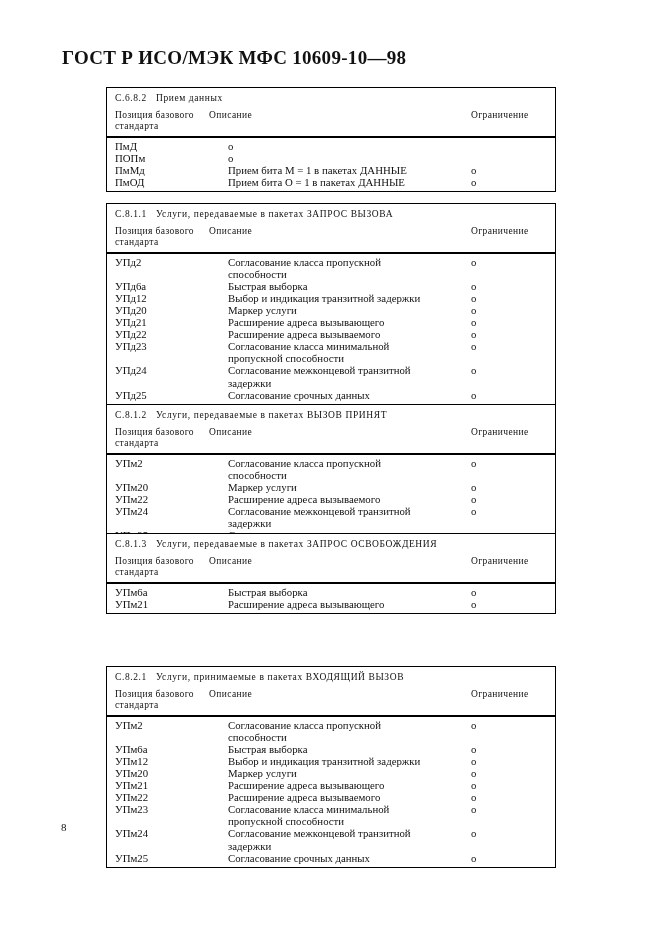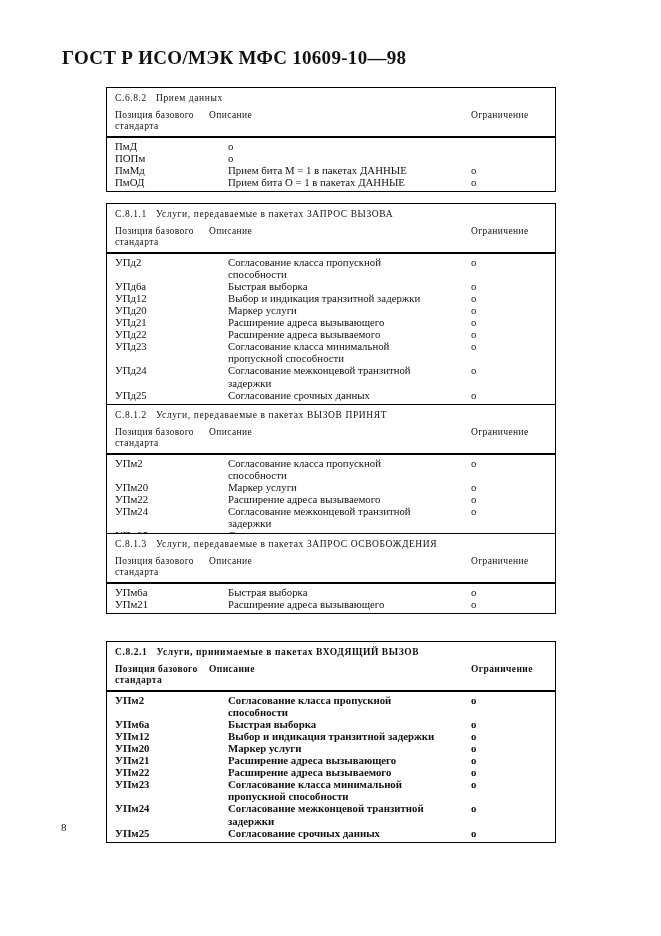--- a/index.html
+++ b/index.html
@@ -41,21 +41,21 @@
     position: absolute;
     left: 0;
     width: 450px;
     border: 1.7px solid #000;
     background: #fff;
   }
   #tables section:nth-of-type(1) { top: 0px; }
   #tables section:nth-of-type(2) { top: 116px; }
   #tables section:nth-of-type(3) { top: 311px; margin-top: 6px; }
   #tables section:nth-of-type(4) { top: 446px; }
-  #tables section:nth-of-type(5) { top: 554px; font-weight: bold; }
+  #tables section:nth-of-type(5) { top: 579px; }
 
   .tbl-title {
     padding: 5px 8px 0 8px;
     font-size: 9.5px;
     letter-spacing: 0.6px;
     line-height: 11px;
     white-space: nowrap;
   }
   .tbl-title .clause-num { margin-right: 9px; }
 

